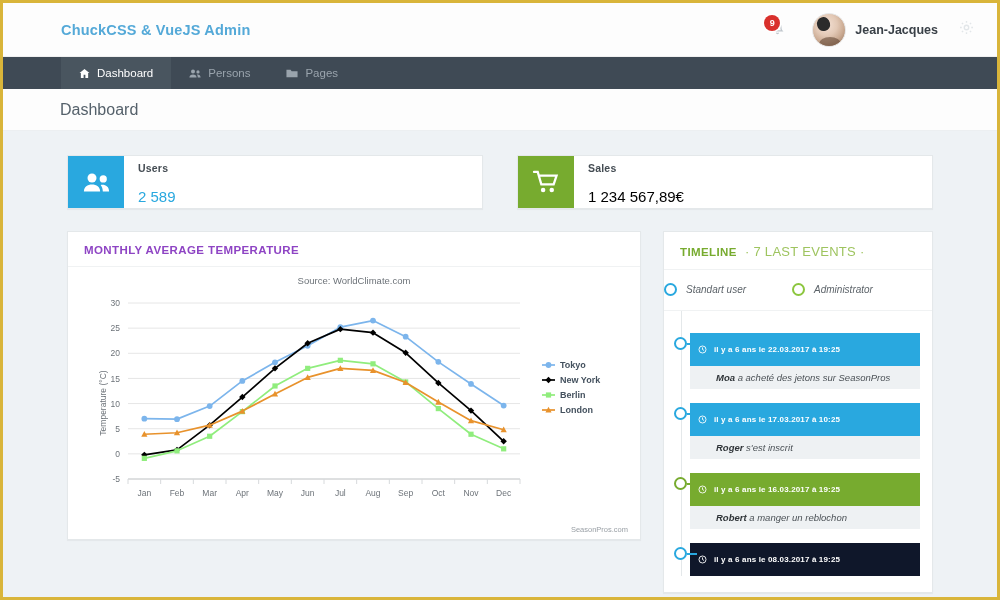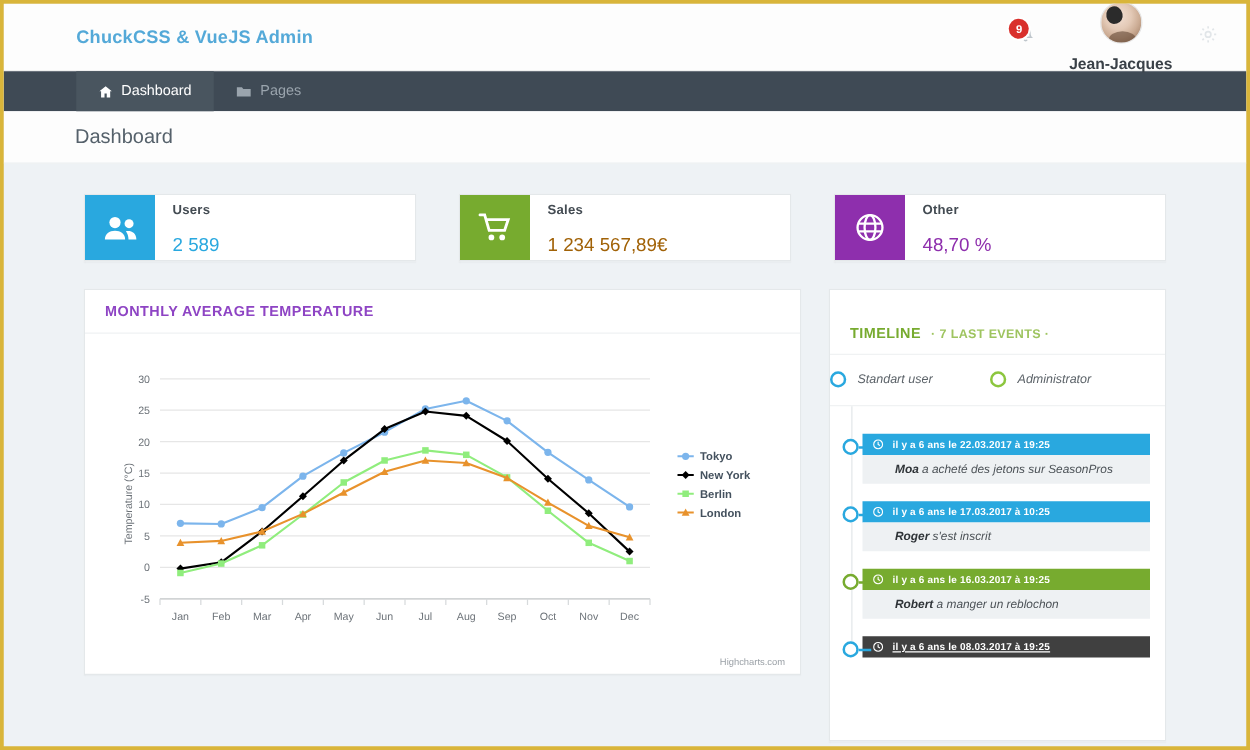--- a/index.html
+++ b/index.html
@@ -34,21 +34,21 @@
   .bell-wrap { position: relative; width: 26px; height: 30px; }
   .bell-icon { position: absolute; bottom: 4px; left: 4px; color: #bfc6cc; }
   .bell-badge {
     position: absolute; top: 0; left: -2px;
     width: 16px; height: 16px; border-radius: 50%;
     background: #d9302c; color: #fff;
     font-size: 9px; font-weight: 700;
     display: flex; align-items: center; justify-content: center;
     box-shadow: 0 0 0 1.5px #fff;
   }
-  .user-block { display: flex; align-items: center; gap: 9px; flex-direction: column; }
+  .user-block { display: flex; align-items: center; gap: 9px; }
   .avatar {
     width: 34px; height: 34px; border-radius: 50%;
     background: radial-gradient(circle at 42% 34%, #f3e0d4 0%, #e3c9b6 38%, #cbab93 62%, #8d6b53 100%);
     border: 1px solid #e6e6e6; position: relative; overflow: hidden;
   }
   .avatar::before {
     content: ""; position: absolute; left: 4px; top: 3px;
     width: 13px; height: 14px; border-radius: 50% 50% 45% 45%;
     background: #2b2b2b; transform: rotate(-12deg);
   }
@@ -103,21 +103,21 @@
   .panels-row { display: flex; gap: 22px; margin-top: 22px; align-items: flex-start; }
   .panel {
     background: #fff; border: 1px solid #e4e8ea;
     box-shadow: 0 1px 1px rgba(0,0,0,.04);
   }
   .panel-head {
     padding: 12px 16px 10px 16px; border-bottom: 1px solid #f0f2f3;
     display: flex; align-items: baseline; gap: 8px;
   }
   .panel-title { font-size: 11.5px; font-weight: 700; letter-spacing: .4px; }
-  .panel-sub { font-size: 10px; font-weight: 700; letter-spacing: .3px; margin-top: 18px; }
+  .panel-sub { font-size: 13px; font-weight: 400; letter-spacing: .3px; }
 
   .chart-panel { width: 574px; }
   .chart-area { position: relative; height: 272px; }
   .chart-sub {
     position: absolute; top: 8px; left: 0; right: 0; text-align: center;
     font-size: 9.5px; color: #6d7379;
   }
   .chart-credit {
     position: absolute; right: 12px; bottom: 5px;
     font-size: 7.5px; color: #9aa0a6;
@@ -144,21 +144,21 @@
   }
   .tl-event { position: relative; margin-bottom: 14px; }
   .tl-dot {
     position: absolute; left: -16px; top: 4px;
     width: 13px; height: 13px; border-radius: 50%;
     background: #fff; border: 2px solid;
   }
   .tl-connector { position: absolute; left: -3px; top: 9.5px; width: 10px; height: 2px; }
   .tl-bar {
     display: flex; align-items: center; gap: 7px;
-    height: 17px; padding: 0 8px; color: #fff;
+    height: 33px; padding: 0 8px; color: #fff;
     font-size: 8px; font-weight: 700; letter-spacing: .15px;
   }
   .tl-body {
     background: #eef1f3; padding: 6px 26px; font-size: 9.5px;
     font-style: italic; color: #4c5257;
   }
   .tl-body b { font-style: italic; color: #2f3438; }
 </style>
 </head>
 <body>
@@ -194,20 +194,29 @@
   </div>
 
   <div class="navbar">
     <div class="nav-item active">
       <svg width="11" height="11" viewBox="0 0 16 16" fill="currentColor">
         <path d="M8 1.5L.8 7.4h1.9v7.1h4V9.9h2.6v4.6h4V7.4h1.9z"></path>
       </svg>
       <span>Dashboard</span>
     </div>
     <div class="nav-item">
+      <svg width="12" height="11" viewBox="0 0 18 14" fill="currentColor">
+        <circle cx="6" cy="4" r="3"></circle>
+          <circle cx="13.5" cy="4.6" r="2.4"></circle>
+        <path d="M.6 13c0-3 2.4-4.6 5.4-4.6S11.4 10 11.4 13z"></path>
+        <path d="M11.8 8.6c2.8-.5 5.6.8 5.6 4.4h-4.2c0-1.7-.5-3.2-1.4-4.4z"></path>
+      </svg>
+      <span>Persons</span>
+    </div>
+    <div class="nav-item">
       <svg width="12" height="11" viewBox="0 0 16 13" fill="currentColor">
         <path d="M.6 1.6h5.5l1.4 1.8h7.9v8H.6z"></path>
       </svg>
       <span>Pages</span>
     </div>
   </div>
 
   <div class="pagetitle-bar">
     <div class="pagetitle">Dashboard</div>
   </div>
@@ -234,46 +243,34 @@
       <div class="stat-card">
         <div class="stat-icon" style="background:#77ab2f">
           <svg width="28" height="24" viewBox="0 0 22 20" fill="none" stroke="currentColor" stroke-width="1.9" stroke-linecap="round">
             <path d="M1 1.6h3.1l3 10.3h10.3l2.4-7.2H5.4"></path>
             <circle cx="8.6" cy="16.6" r="1.9" fill="currentColor" stroke="none"></circle>
             <circle cx="15.8" cy="16.6" r="1.9" fill="currentColor" stroke="none"></circle>
           </svg>
         </div>
         <div class="stat-body">
           <div class="stat-label">Sales</div>
-          <div class="stat-value" style="color:#a16207">1 234 567,89€</div>
-        </div>
-      </div>
-
-      <div class="stat-card">
-        <div class="stat-icon" style="background:#8e2fad">
-          <svg width="26" height="26" viewBox="0 0 24 24" fill="none" stroke="currentColor" stroke-width="1.7">
-            <circle cx="12" cy="12" r="9.2"></circle>
-            <ellipse cx="12" cy="12" rx="4" ry="9.2"></ellipse>
-            <path d="M3 9.2h18M3 14.8h18"></path>
-          </svg>
-        </div>
-        <div class="stat-body">
-          <div class="stat-label">Other</div>
-          <div class="stat-value" style="color:#8e2fad">48,70 %</div>
-        </div>
-      </div>
+          <div class="stat-value" style="color:#000000">1 234 567,89€</div>
+        </div>
+      </div>
+
     </div>
 
     <div class="panels-row">
 
       <div class="panel chart-panel">
         <div class="panel-head">
           <span class="panel-title" style="color:#8e44c4">MONTHLY AVERAGE TEMPERATURE</span>
         </div>
         <div class="chart-area">
+          <div class="chart-sub">Source: WorldClimate.com</div>
           <div class="ylabel">Temperature (°C)</div>
           <svg id="chart-svg" width="574" height="272" viewBox="0 0 574 272">
               <line x1="60" y1="212" x2="452" y2="212" stroke="#e6e6e6" stroke-width="1"></line>
               <text x="52" y="215.2" text-anchor="end" font-size="8.5" fill="#6d7379" font-family="&quot;Liberation Sans&quot;, sans-serif">-5</text>
               <line x1="60" y1="186.85714285714286" x2="452" y2="186.85714285714286" stroke="#e6e6e6" stroke-width="1"></line>
               <text x="52" y="190.05714285714285" text-anchor="end" font-size="8.5" fill="#6d7379" font-family="&quot;Liberation Sans&quot;, sans-serif">0</text>
               <line x1="60" y1="161.71428571428572" x2="452" y2="161.71428571428572" stroke="#e6e6e6" stroke-width="1"></line>
               <text x="52" y="164.9142857142857" text-anchor="end" font-size="8.5" fill="#6d7379" font-family="&quot;Liberation Sans&quot;, sans-serif">5</text>
               <line x1="60" y1="136.57142857142856" x2="452" y2="136.57142857142856" stroke="#e6e6e6" stroke-width="1"></line>
               <text x="52" y="139.77142857142854" text-anchor="end" font-size="8.5" fill="#6d7379" font-family="&quot;Liberation Sans&quot;, sans-serif">10</text>
@@ -385,21 +382,21 @@
                 <line x1="474" y1="128" x2="487" y2="128" stroke="#90ed7d" stroke-width="1.7"></line>
                 <rect x="477.9" y="125.4" width="5.2" height="5.2" fill="#90ed7d"></rect>
                 <text x="492" y="131.4" font-size="9" fill="#44515e" font-family="&quot;Liberation Sans&quot;, sans-serif" font-weight="700">Berlin</text>
               </g>
               <g>
                 <line x1="474" y1="143" x2="487" y2="143" stroke="#e8922c" stroke-width="1.7"></line>
                 <polygon points="480.5,139.8 483.6,145.6 477.4,145.6" fill="#e8922c"></polygon>
                 <text x="492" y="146.4" font-size="9" fill="#44515e" font-family="&quot;Liberation Sans&quot;, sans-serif" font-weight="700">London</text>
               </g>
             </svg>
-          <div class="chart-credit">Highcharts.com</div>
+          <div class="chart-credit">SeasonPros.com</div>
         </div>
       </div>
 
       <div class="panel timeline-panel">
         <div class="panel-head">
           <span class="panel-title" style="color:#77ab2f">TIMELINE</span>
           <span class="panel-sub" style="color:#9ec45f">· 7 LAST EVENTS ·</span>
         </div>
 
         <div class="tl-legend">
@@ -447,21 +444,21 @@
                   <circle cx="6" cy="6" r="4.7"></circle>
                   <path d="M6 3.2V6l2 1.3"></path>
                 </svg>
                 <span>il y a 6 ans le 16.03.2017 à 19:25</span>
               </div>
               <div class="tl-body"><b>Robert</b><span> a manger un reblochon</span></div>
             </div>
             <div class="tl-event">
               <div class="tl-dot" style="border-color: rgb(41, 168, 223);"></div>
               <div class="tl-connector" style="background: rgb(41, 168, 223);"></div>
-              <div class="tl-bar" style="background: #404040; text-decoration: underline;">
+              <div class="tl-bar" style="background: #0f172a;">
                 <svg width="9" height="9" viewBox="0 0 12 12" fill="none" stroke="#fff" stroke-width="1.2">
                   <circle cx="6" cy="6" r="4.7"></circle>
                   <path d="M6 3.2V6l2 1.3"></path>
                 </svg>
                 <span>il y a 6 ans le 08.03.2017 à 19:25</span>
               </div>
             </div>
           </div>
       </div>
     </div>

